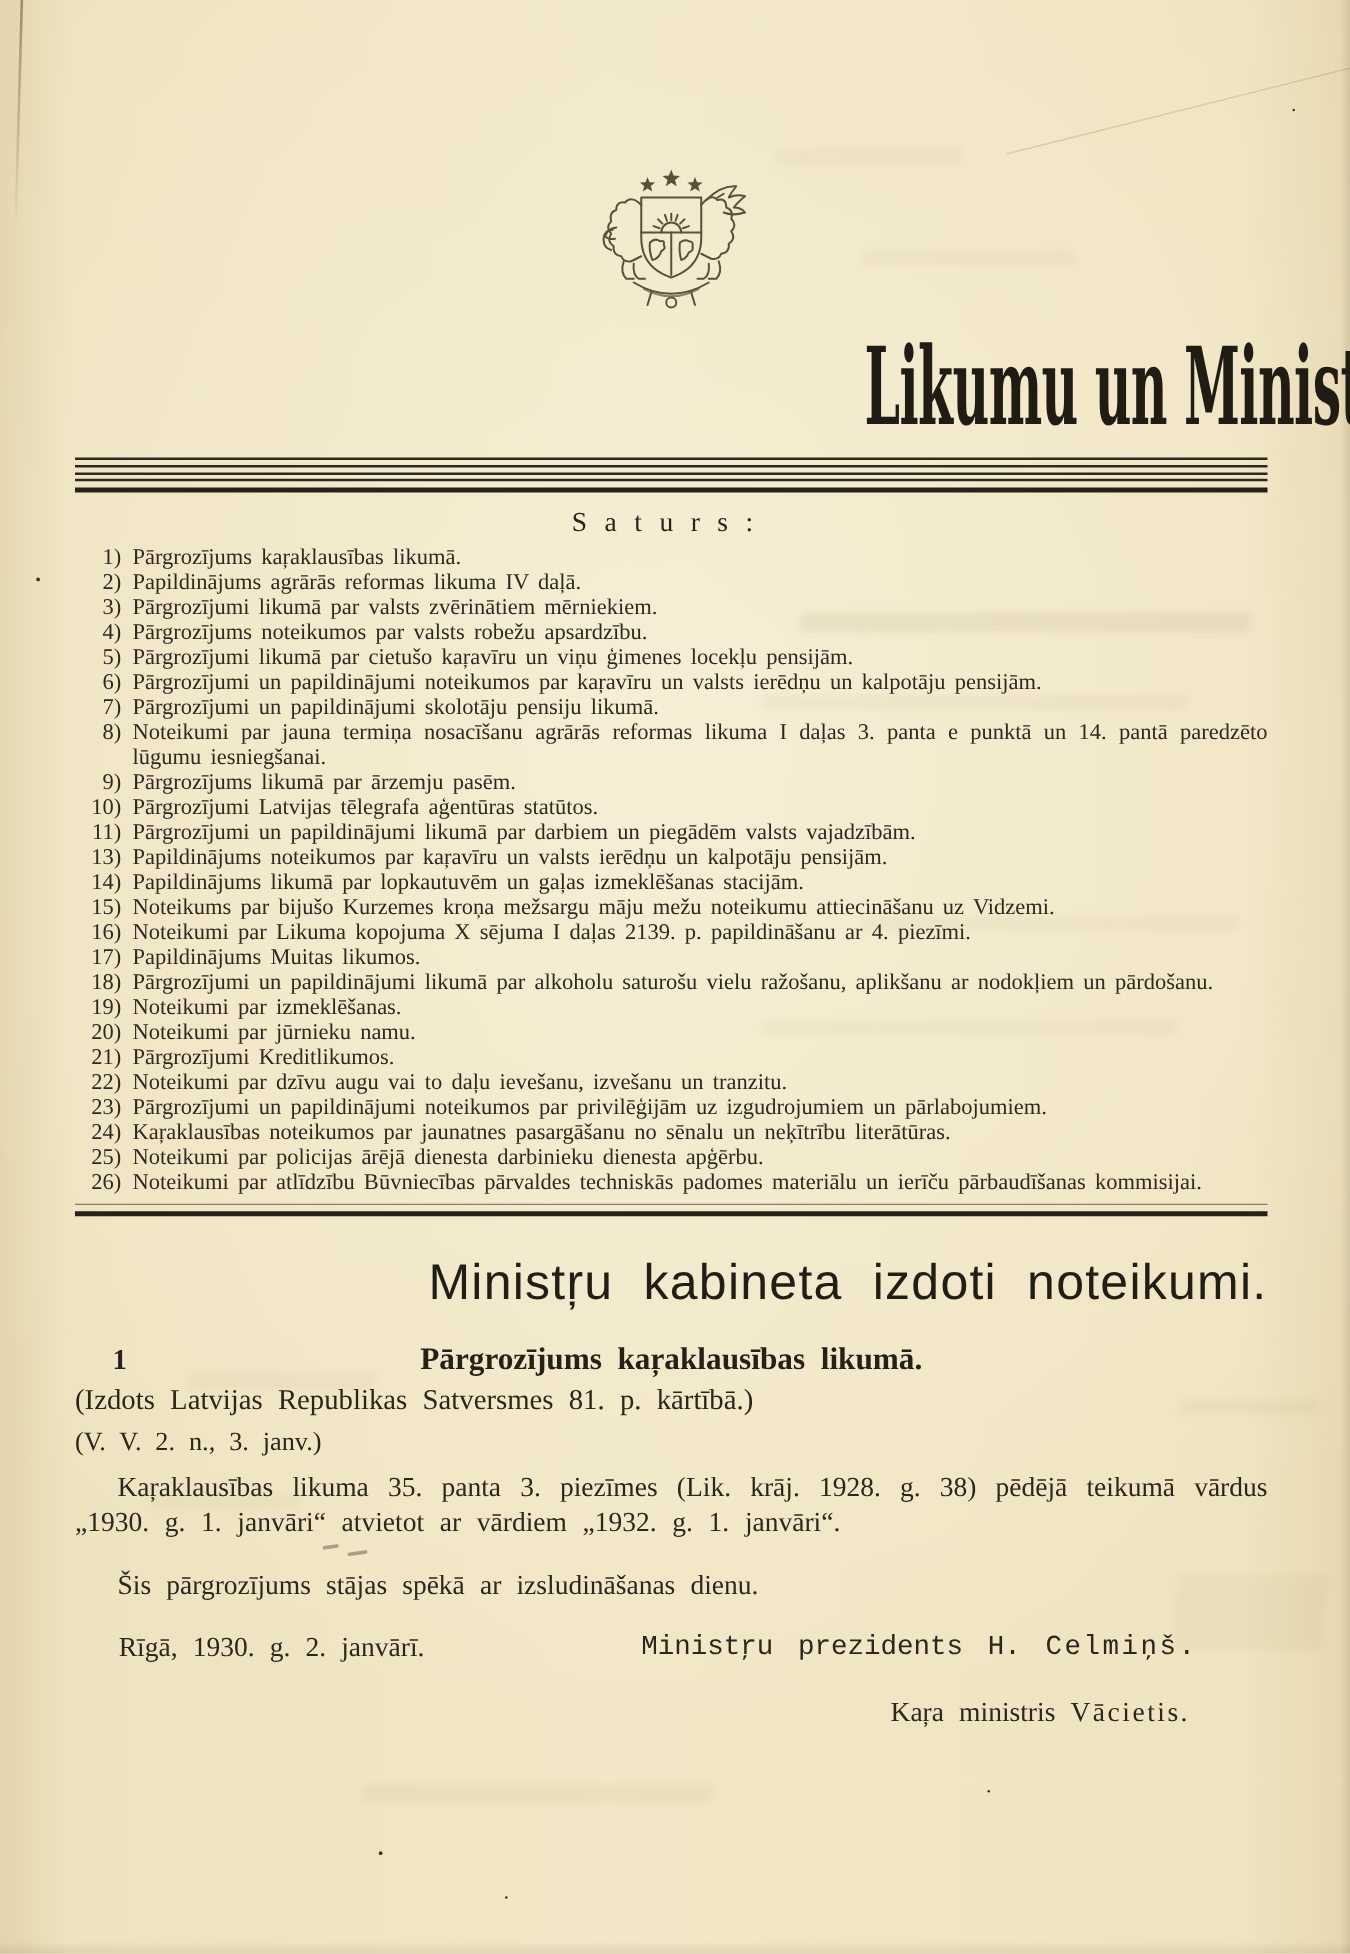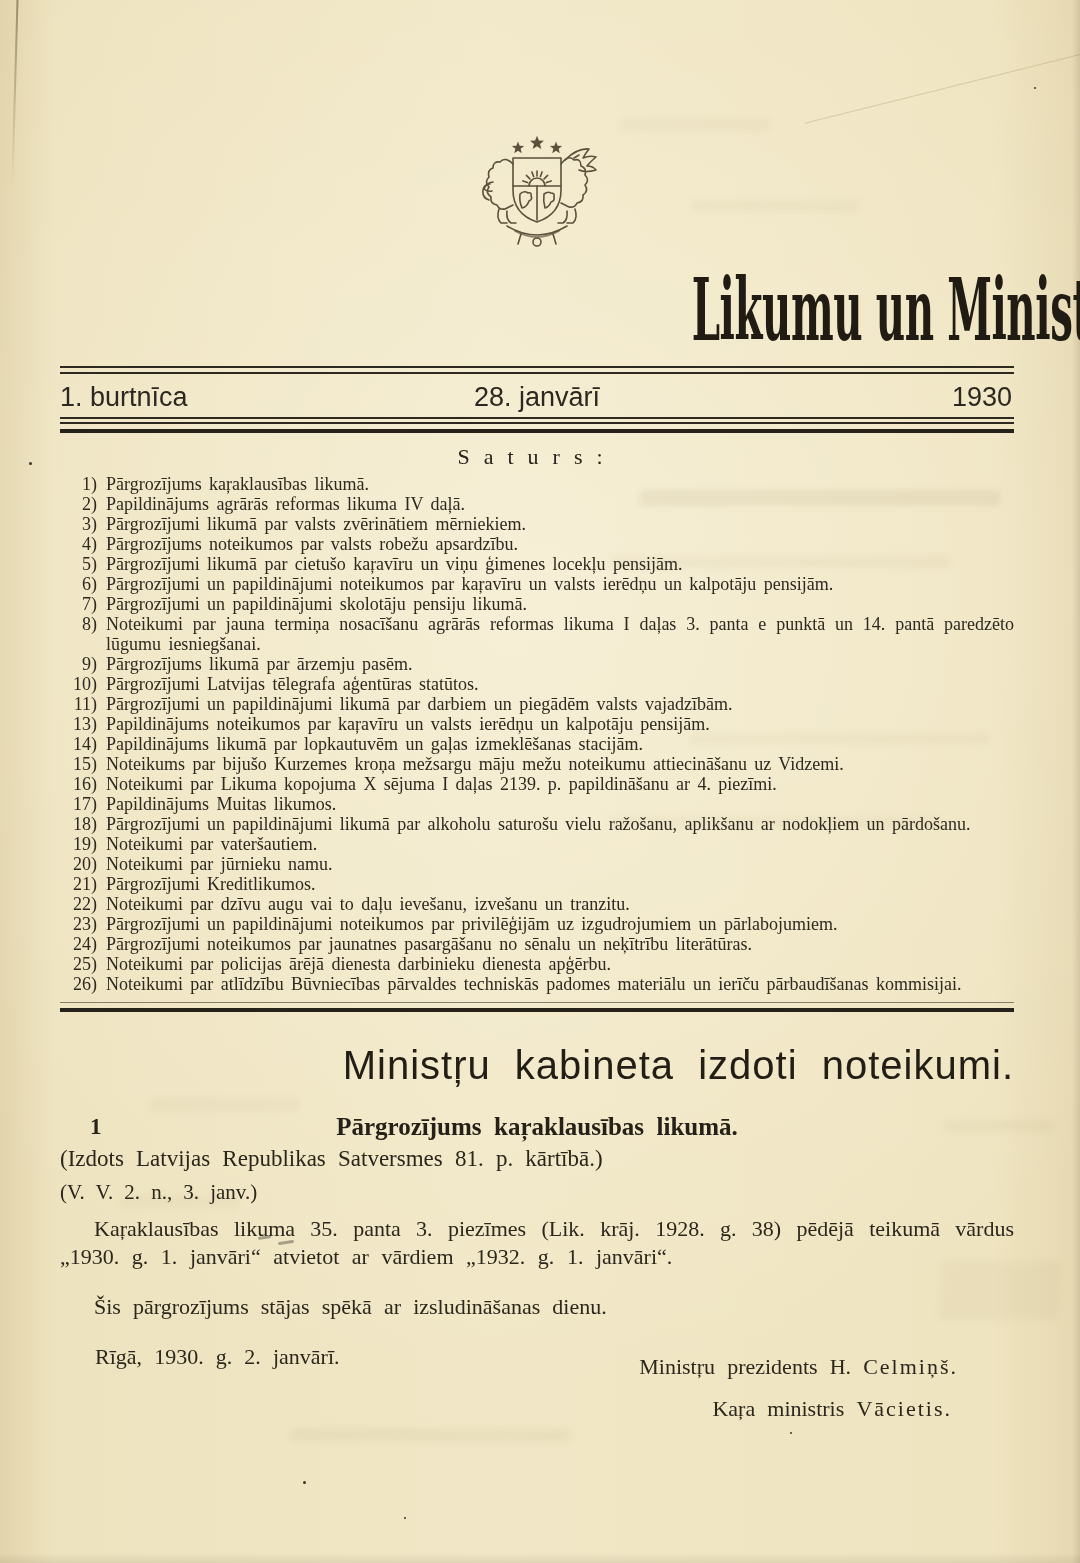--- a/index.html
+++ b/index.html
@@ -58,21 +58,21 @@
   .article-number{position:absolute;left:30px;top:2px;font-size:23px;font-weight:bold;color:#28231a;}
   .article-title{text-align:center;font-size:25px;line-height:30px;font-weight:bold;
     word-spacing:0.25em;color:#262118;}
   .article-sub1{margin-top:4px;text-align:left;font-size:23px;line-height:26px;word-spacing:0.28em;}
   .article-sub2{margin-top:8px;font-size:21px;line-height:24px;word-spacing:0.28em;}
   .para{margin-top:11px;font-size:22px;line-height:28px;text-align:justify;
     text-indent:34px;word-spacing:0.32em;color:#2c271d;}
   .para-short{margin-top:7px;font-size:22px;line-height:28px;text-indent:34px;word-spacing:0.3em;color:#2c271d;}
   .sig-row{position:relative;margin-top:8px;height:28px;font-size:22px;line-height:28px;color:#2c271d;}
   .sig-left{position:absolute;left:35px;top:0;word-spacing:0.3em;text-align:center;}
-  .sig-right{position:absolute;right:56px;top:10px;word-spacing:0.3em;white-space:nowrap;}
+  .sig-right{position:absolute;right:56px;top:0;word-spacing:0.3em;white-space:nowrap;font-family:Liberation Mono, monospace;}
   .sig-row2{margin-top:24px;text-align:right;font-size:22px;line-height:28px;
     padding-right:62px;word-spacing:0.3em;color:#2c271d;}
   .sig-name{letter-spacing:2px;}
 
   
   .artifact{position:absolute;z-index:1;pointer-events:none;}
   .ghost{background:#8a7a52;filter:blur(3px);border-radius:2px;transform:skewX(-4deg);}
   .crease-left{left:14px;top:-6px;width:2px;height:190px;
     background:linear-gradient(180deg, rgba(92,72,42,0.55), rgba(92,72,42,0));transform:rotate(1.6deg);}
   .crease-topright{right:-40px;top:84px;width:320px;height:1px;background:rgba(120,100,60,0.22);transform:rotate(-14deg);}
@@ -163,25 +163,20 @@
         </g>
       </svg>
     </div>
 
     <div class="title-row">
       <span class="masthead-title">Likumu un Ministŗu kabineta noteikumu krājums.</span>
     </div>
 
     <div class="rule-double"></div>
 
-    <div class="issue-row">
-      <span class="issue-left">1. burtnīca</span>
-      <span class="issue-center">28. janvārī</span>
-      <span class="issue-right">1930</span>
-    </div>
 
     <div class="rule-double-thin"></div>
     <div class="rule-heavy"></div>
 
     <div class="toc-heading">Saturs:</div>
     <div class="toc-list">
   <div class="toc-row">
     <span class="toc-num">1)</span>
     <span class="toc-text">Pārgrozījums kaŗaklausības likumā.</span>
   </div>
@@ -262,21 +257,21 @@
     <span class="toc-text">Papildinājums Muitas likumos.</span>
   </div>
 
   <div class="toc-row">
     <span class="toc-num">18)</span>
     <span class="toc-text">Pārgrozījumi un papildinājumi likumā par alkoholu saturošu vielu ražošanu, aplikšanu ar nodokļiem un pārdošanu.</span>
   </div>
 
   <div class="toc-row">
     <span class="toc-num">19)</span>
-    <span class="toc-text">Noteikumi par vateršautiem.</span>
+    <span class="toc-text">Noteikumi par izmeklēšanas.</span>
   </div>
 
   <div class="toc-row">
     <span class="toc-num">20)</span>
     <span class="toc-text">Noteikumi par jūrnieku namu.</span>
   </div>
 
   <div class="toc-row">
     <span class="toc-num">21)</span>
     <span class="toc-text">Pārgrozījumi Kreditlikumos.</span>
@@ -287,21 +282,21 @@
     <span class="toc-text">Noteikumi par dzīvu augu vai to daļu ievešanu, izvešanu un tranzitu.</span>
   </div>
 
   <div class="toc-row">
     <span class="toc-num">23)</span>
     <span class="toc-text">Pārgrozījumi un papildinājumi noteikumos par privilēģijām uz izgudrojumiem un pārlabojumiem.</span>
   </div>
 
   <div class="toc-row">
     <span class="toc-num">24)</span>
-    <span class="toc-text">Pārgrozījumi noteikumos par jaunatnes pasargāšanu no sēnalu un neķītrību literātūras.</span>
+    <span class="toc-text">Kaŗaklausības noteikumos par jaunatnes pasargāšanu no sēnalu un neķītrību literātūras.</span>
   </div>
 
   <div class="toc-row">
     <span class="toc-num">25)</span>
     <span class="toc-text">Noteikumi par policijas ārējā dienesta darbinieku dienesta apģērbu.</span>
   </div>
 
   <div class="toc-row">
     <span class="toc-num">26)</span>
     <span class="toc-text">Noteikumi par atlīdzību Būvniecības pārvaldes techniskās padomes materiālu un ierīču pārbaudīšanas kommisijai.</span>

